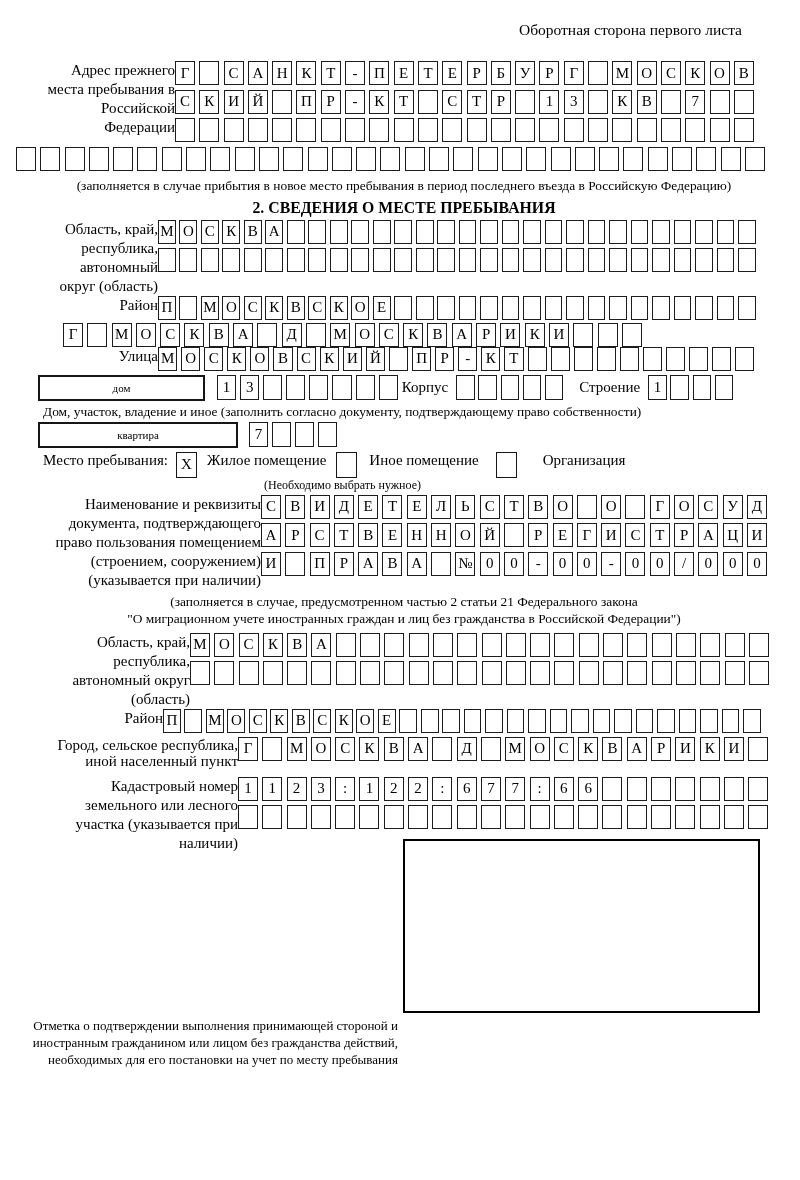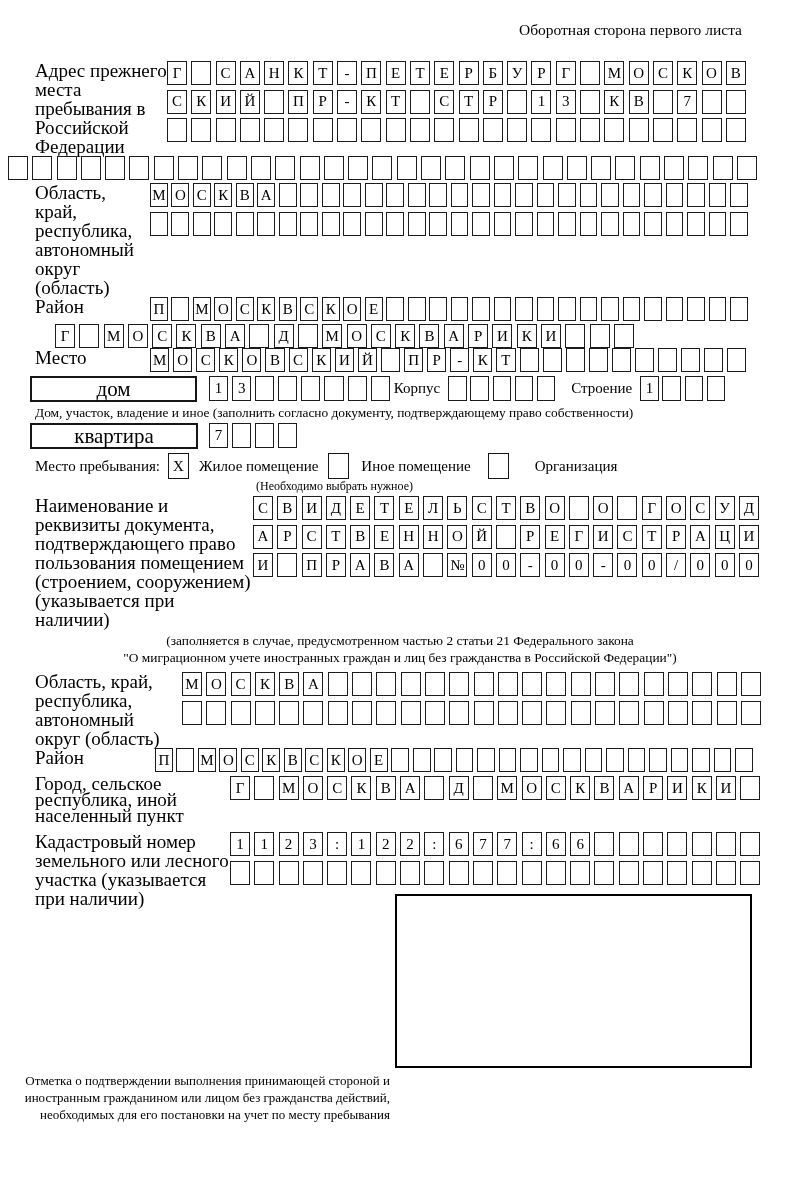--- a/index.html
+++ b/index.html
@@ -1,41 +1,41 @@
 <!DOCTYPE html>
 <html><head>
 <meta charset="utf-8">
 <style>
   html,body{margin:0;padding:0;background:#fff;}
   body{width:800px;height:1180px;overflow:hidden;color:#000;
        font-family:"Liberation Serif","DejaVu Serif",serif;}
-  .content{padding:20px 8px 0 8px;box-sizing:border-box;}
+  .content{padding:20px 8px 0 16px;box-sizing:border-box;}
   .side-note{text-align:right;padding-right:50px;font-size:15.5px;line-height:19px;}
   .frow{display:flex;align-items:flex-start;margin-left:27px;}
-  .flabel{font-size:19px;line-height:19px;flex:none;}
+  .flabel{font-size:15px;line-height:19px;flex:none;text-align:right;}
   .lh16{line-height:16px;}
   .w132{width:132px}.w115{width:115px}.w147{width:147px}.w120{width:120px}
   .w195{width:195px}.w218{width:218px}
   .rowscol>.boxes{margin-bottom:4.5px;}
   .boxes{display:flex;}
   .cell{box-sizing:border-box;border:1.6px solid #1c1c1c;height:24px;flex:none;
         display:flex;align-items:center;justify-content:center;font-size:15px;background:#fff;}
   .p24 .cell{width:20px;margin-right:4.3px;}
   .p21 .cell{width:17.7px;margin-right:3.8px;}
   .p23 .cell{width:19.1px;margin-right:4px;}
   .p22 .cell{width:18.5px;margin-right:3.7px;}
   .caption{font-size:13.4px;line-height:17px;text-align:center;}
   .caption-left{font-size:13.4px;line-height:17px;margin-left:27px;}
   .h2{font-weight:bold;text-align:center;font-size:15.8px;line-height:19px;margin:4px 0 0 0;}
   .house-row{display:flex;align-items:flex-start;margin-left:22px;}
   .wide-rect{box-sizing:border-box;border:2px solid #161616;height:26px;flex:none;
-             display:flex;align-items:center;justify-content:center;font-size:21px;}
+             display:flex;align-items:center;justify-content:center;font-size:11px;}
   .house-row .boxes .cell{height:25px;}
   .inline-label{font-size:15px;line-height:25px;flex:none;}
-  .stay-row{display:flex;align-items:center;margin-left:27px;}
+  .stay-row{display:flex;margin-left:27px;}
   .stay-row .txt{font-size:15px;flex:none;}
   .cbox{box-sizing:border-box;width:21px;height:26px;border:1.8px solid #161616;flex:none;
         display:flex;align-items:center;justify-content:center;font-size:15px;}
   .stay-note{font-size:12px;line-height:15px;margin-left:248px;}
   .stamp-box{margin-left:387px;width:357px;height:174px;border:2px solid #000;box-sizing:border-box;}
   .stamp-caption{width:382px;text-align:right;font-size:13px;line-height:17px;margin-top:4px;}
   .mt2{margin-top:2px}.mt3{margin-top:3px}.mt4{margin-top:4px}
   .mt6{margin-top:6px}.mt8{margin-top:8px}.mt22{margin-top:22px}
   .ml20{margin-left:20px}
   .gap12{width:12px;flex:none}.gap11{width:11px;flex:none}
@@ -159,21 +159,23 @@
       <span class="cell"></span>
       <span class="cell"></span>
       <span class="cell"></span>
       <span class="cell"></span>
       <span class="cell"></span>
       <span class="cell"></span>
       <span class="cell"></span>
       <span class="cell"></span>
       <span class="cell"></span>
     </div>
-
+  <div class="caption mt6">(заполняется в случае прибытия в новое место пребывания в период последнего въезда в Российскую Федерацию)</div>
+
+  <div class="h2 mt4">2. СВЕДЕНИЯ О МЕСТЕ ПРЕБЫВАНИЯ</div>
 
   <div class="frow mt3">
     <div class="flabel w115">Область, край, республика, автономный округ (область)</div>
     <div class="rowscol">
       <div class="boxes p21">
           <span class="cell">М</span>
           <span class="cell">О</span>
           <span class="cell">С</span>
           <span class="cell">К</span>
           <span class="cell">В</span>
@@ -291,21 +293,21 @@
         <span class="cell">И</span>
         <span class="cell">К</span>
         <span class="cell">И</span>
         <span class="cell"></span>
         <span class="cell"></span>
         <span class="cell"></span>
       </div>
   </div>
 
   <div class="frow">
-    <div class="flabel w115">Место</div>
+    <div class="flabel w115">Улица</div>
     <div class="boxes p23">
         <span class="cell">М</span>
         <span class="cell">О</span>
         <span class="cell">С</span>
         <span class="cell">К</span>
         <span class="cell">О</span>
         <span class="cell">В</span>
         <span class="cell">С</span>
         <span class="cell">К</span>
         <span class="cell">И</span>
@@ -354,21 +356,21 @@
     <div class="boxes p22">
         <span class="cell">1</span>
         <span class="cell"></span>
         <span class="cell"></span>
         <span class="cell"></span>
       </div>
   </div>
   <div class="caption-left mt2">Дом, участок, владение и иное (заполнить согласно документу, подтверждающему право собственности)</div>
 
   <div class="house-row mt2">
-    <div class="wide-rect" style="width:168px">квартира</div>
+    <div class="wide-rect" style="width:200px">квартира</div>
     <div class="gap11"></div>
     <div class="boxes p23">
         <span class="cell">7</span>
         <span class="cell"></span>
         <span class="cell"></span>
         <span class="cell"></span>
       </div>
   </div>
 
   <div class="stay-row mt4">

